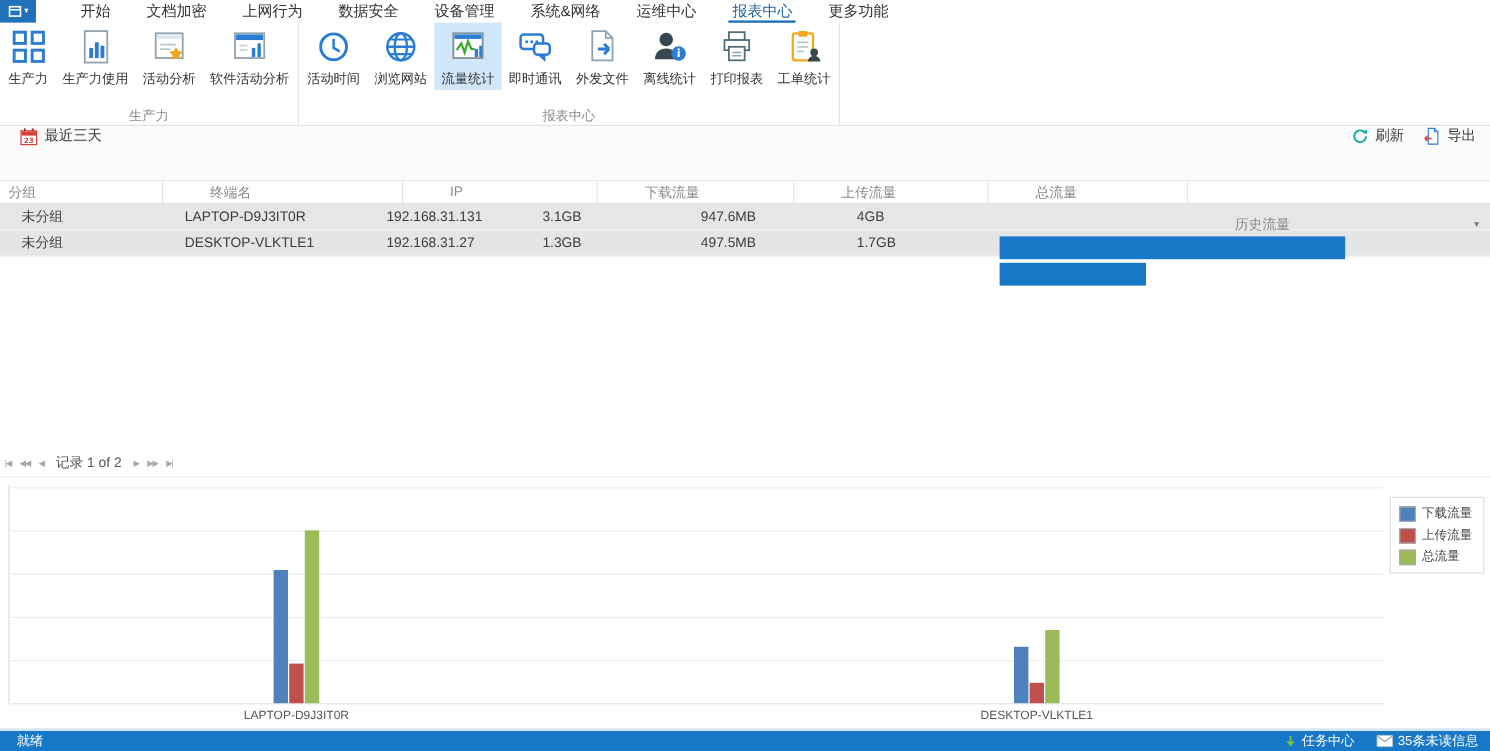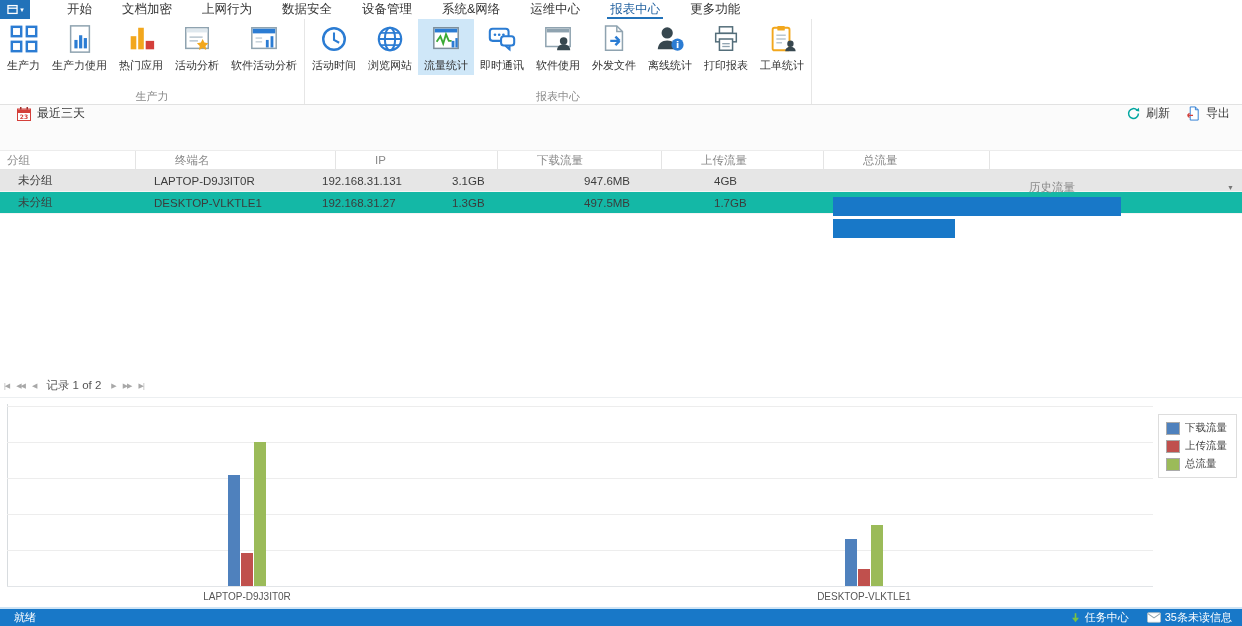--- a/index.html
+++ b/index.html
@@ -1,18 +1,18 @@
 <!DOCTYPE html>
 <html><head>
 <meta charset="utf-8">
 <style>
   * { margin:0; padding:0; box-sizing:border-box; }
   html,body { width:1242px; height:626px; overflow:hidden; background:#fff;
     font-family:"Liberation Sans","DejaVu Sans",sans-serif; font-size:12px; color:#333; }
-  .app { width:1242px; height:626px; display:flex; flex-direction:column; background:#14b8a6; }
+  .app { width:1242px; height:626px; display:flex; flex-direction:column; background:#e5e5e5; }
 
   
   .menubar { height:19px; display:flex; align-items:stretch; background:#fff; flex:0 0 auto; }
   .appbtn { width:30px; background:#2272b9; color:#fff; display:flex; align-items:center; justify-content:center; gap:1px; cursor:pointer; }
   .appbtn svg { display:block; }
   .appbtn .caret { font-size:7px; line-height:1; }
   .menutabs { display:flex; margin-left:22px; }
   .mtab { padding:0 15px; display:flex; align-items:center; font-size:12.5px; color:#333; cursor:pointer; position:relative; }
   .mtab.active { color:#1f5f9e; }
   .mtab.active::after { content:""; position:absolute; left:12px; right:12px; bottom:0; height:2px; background:#2272b9; }
@@ -120,30 +120,20 @@
                   <rect x="15" y="12" width="3.4" height="14"></rect>
                   <rect x="20" y="15" width="3.4" height="11"></rect>
                 </g>
               </svg>
             </span>
           <span class="rlabel">生产力使用</span>
         </div>
         <div class="rbtn">
           <span class="ricon">
               <svg width="30" height="30" viewBox="0 0 32 32">
-                <rect x="5" y="13" width="6" height="14" fill="#f2a71d"></rect>
-                <rect x="13" y="4" width="6" height="23" fill="#f2a71d"></rect>
-                <rect x="21" y="18" width="9" height="9" fill="#d43f3a"></rect>
-              </svg>
-            </span>
-          <span class="rlabel">热门应用</span>
-        </div>
-        <div class="rbtn">
-          <span class="ricon">
-              <svg width="30" height="30" viewBox="0 0 32 32">
                 <rect x="4" y="4" width="24" height="22" fill="#fff" stroke="#8fa3b0" stroke-width="1.6"></rect>
                 <rect x="5" y="5" width="22" height="4" fill="#dfe8ee"></rect>
                 <g stroke="#b9c6cf" stroke-width="1.6">
                   <line x1="8" y1="14" x2="22" y2="14"></line>
                   <line x1="8" y1="18" x2="17" y2="18"></line>
                 </g>
                 <path d="M22 16l1.9 3.8 4.2.6-3 3 .7 4.2-3.8-2-3.8 2 .7-4.2-3-3 4.2-.6z" fill="#f2a71d"></path>
               </svg>
             </span>
           <span class="rlabel">活动分析</span>
@@ -215,31 +205,20 @@
                 <g fill="#2b7cd3">
                   <circle cx="8.5" cy="11.5" r="1.4"></circle>
                   <circle cx="13" cy="11.5" r="1.4"></circle>
                   <circle cx="17.5" cy="11.5" r="1.4"></circle>
                 </g>
                 <rect x="15" y="13" width="14" height="10" rx="3" fill="#fff" stroke="#2b7cd3" stroke-width="2.2"></rect>
                 <path d="M24 23v4l-4.5-4" fill="none" stroke="#2b7cd3" stroke-width="2.2"></path>
               </svg>
             </span>
           <span class="rlabel">即时通讯</span>
-        </div>
-        <div class="rbtn">
-          <span class="ricon">
-              <svg width="30" height="30" viewBox="0 0 32 32">
-                <rect x="3" y="4" width="26" height="20" fill="#fff" stroke="#8fa3b0" stroke-width="1.6"></rect>
-                <rect x="4" y="5" width="24" height="4" fill="#8fa3b0"></rect>
-                <circle cx="22" cy="18" r="4" fill="#37474f"></circle>
-                <path d="M15 28c0-4 3-6.3 7-6.3s7 2.3 7 6.3z" fill="#37474f"></path>
-              </svg>
-            </span>
-          <span class="rlabel">软件使用</span>
         </div>
         <div class="rbtn">
           <span class="ricon">
               <svg width="30" height="30" viewBox="0 0 32 32">
                 <path d="M7 2h12l6 6v20H7z" fill="#fff" stroke="#8fa3b0" stroke-width="1.6"></path>
                 <path d="M19 2v6h6" fill="none" stroke="#8fa3b0" stroke-width="1.6"></path>
                 <path d="M12 18h10m0 0l-4.5-4.5M22 18l-4.5 4.5" stroke="#2b7cd3" stroke-width="2.6" fill="none"></path>
               </svg>
             </span>
           <span class="rlabel">外发文件</span>

